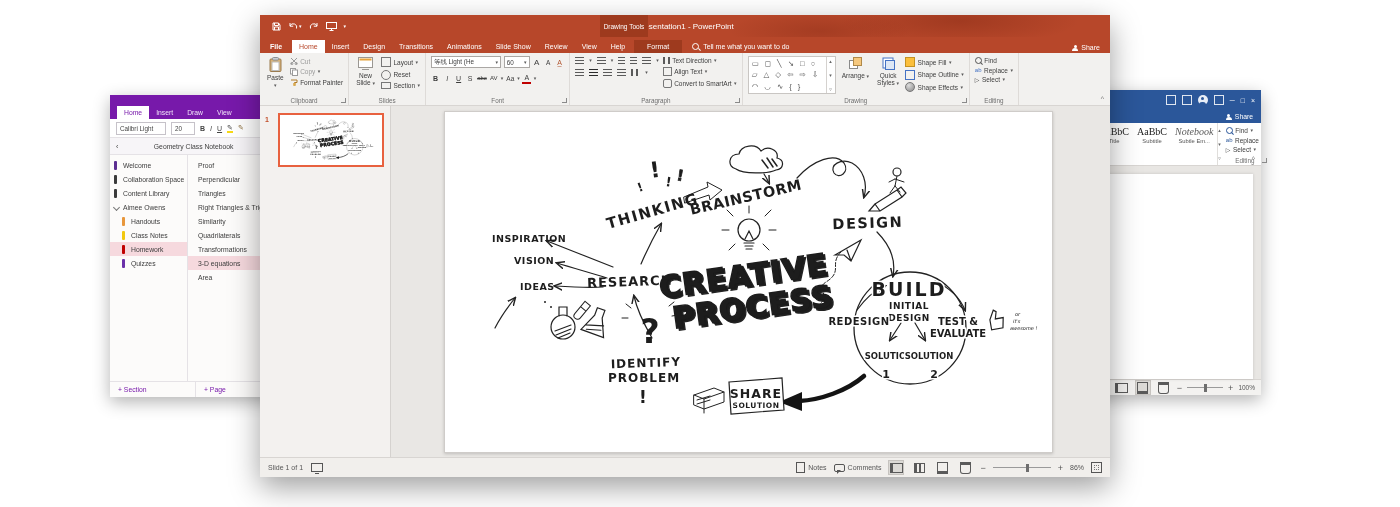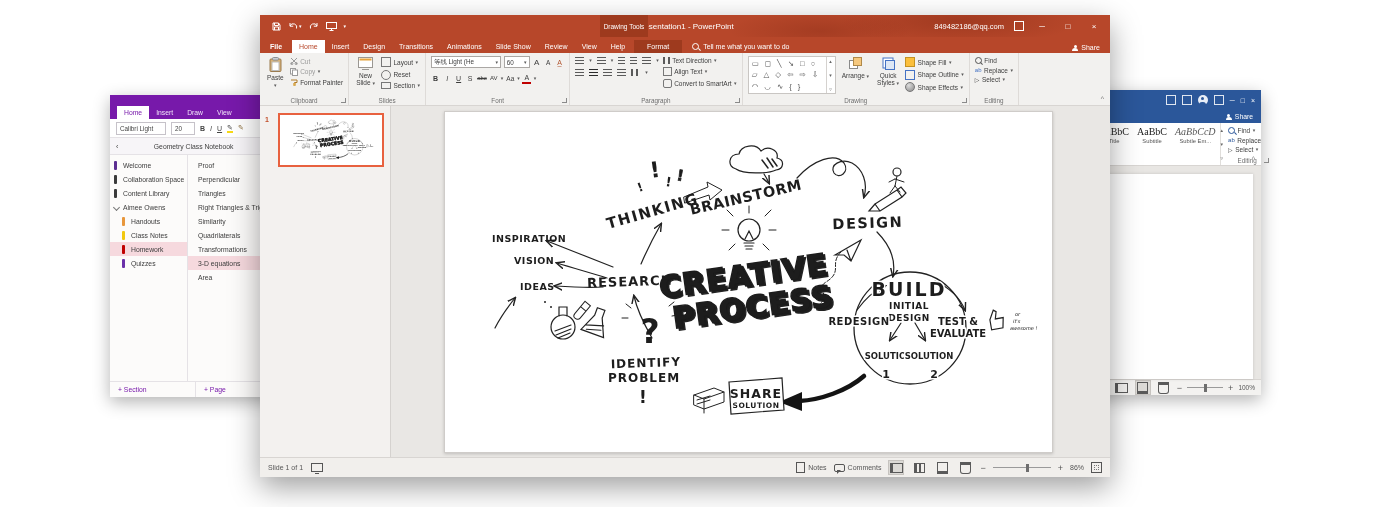--- a/index.html
+++ b/index.html
@@ -359,21 +359,21 @@
       </div>
     <div class="sty">
         <span class="pv">AaBbC</span>
         <span class="nm">Title</span>
       </div>
     <div class="sty">
         <span class="pv">AaBbC</span>
         <span class="nm">Subtitle</span>
       </div>
     <div class="sty">
-        <span class="pv" style="font-style:italic;color:#595959">AaBbCcD</span>
+        <span class="pv" style="font-style:italic;color:#595959">Notebook</span>
         <span class="nm">Subtle Em...</span>
       </div>
     <div class="styscroll">
         <span>▴</span>
         <span>▾</span>
         <span>▿</span>
       </div>
     <div class="grp" style="border-right:none;padding-right:10px">
       <div class="mini">
         <div class="mrow">
@@ -434,27 +434,20 @@
           <path d="M1.5,6.5 A3.2,3.2 0 1 1 8,4 M8,1 v3.2 h-3.2" stroke="#fff" fill="none" stroke-width="1"></path>
         </svg>
       <svg width="11" height="9">
           <rect x=".5" y=".5" width="10" height="6" fill="none" stroke="#fff"></rect>
           <path d="M3.5,8.5 h4 M5.5,6.5 v2" stroke="#fff"></path>
         </svg>
       <span class="caret w">▾</span>
     </div>
     <div class="pp-doc-title">Presentation1 - PowerPoint</div>
     <div class="ctx-hdr">Drawing Tools</div>
-    <div class="pp-title-right">
-      <span>849482186@qq.com</span>
-      <span class="wicon" style="border-color:#fff"></span>
-      <span class="wbtn">─</span>
-      <span class="wbtn">□</span>
-      <span class="wbtn">×</span>
-    </div>
   </div>
 
   <div class="pp-tabs">
     <div class="ptab" style="font-weight:bold;padding:3px 10px">File</div>
     <div class="ptab sel">Home</div>
     <div class="ptab">Insert</div>
     <div class="ptab">Design</div>
     <div class="ptab">Transitions</div>
     <div class="ptab">Animations</div>
     <div class="ptab">Slide Show</div>

